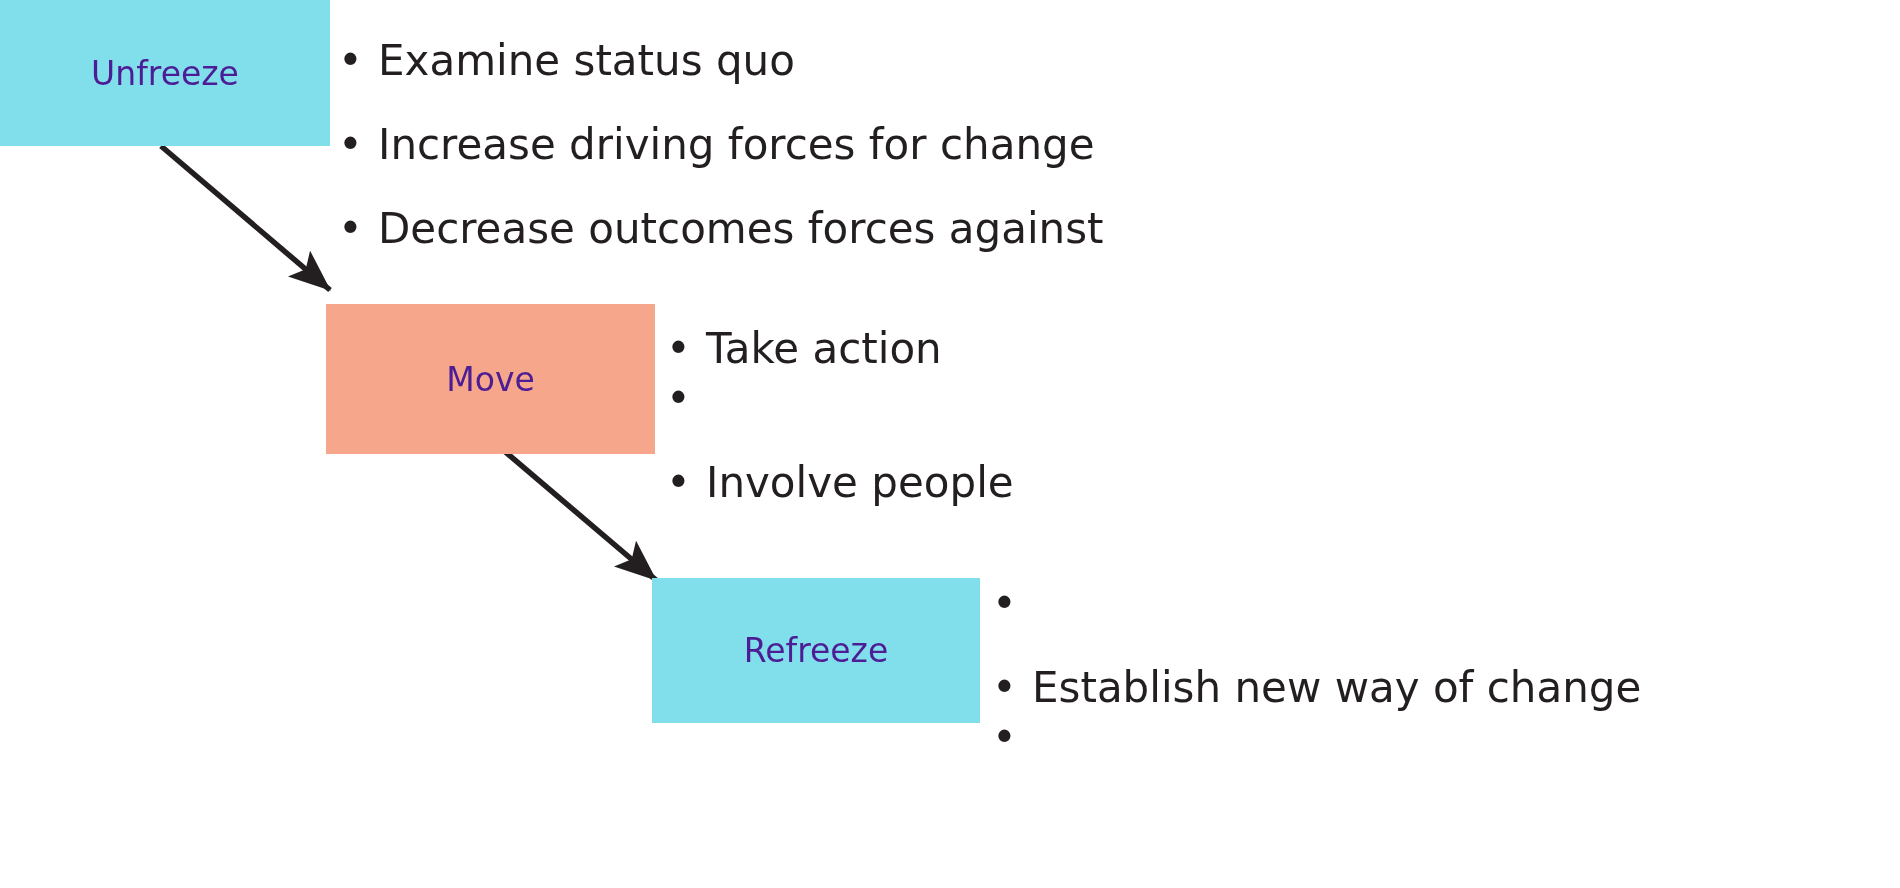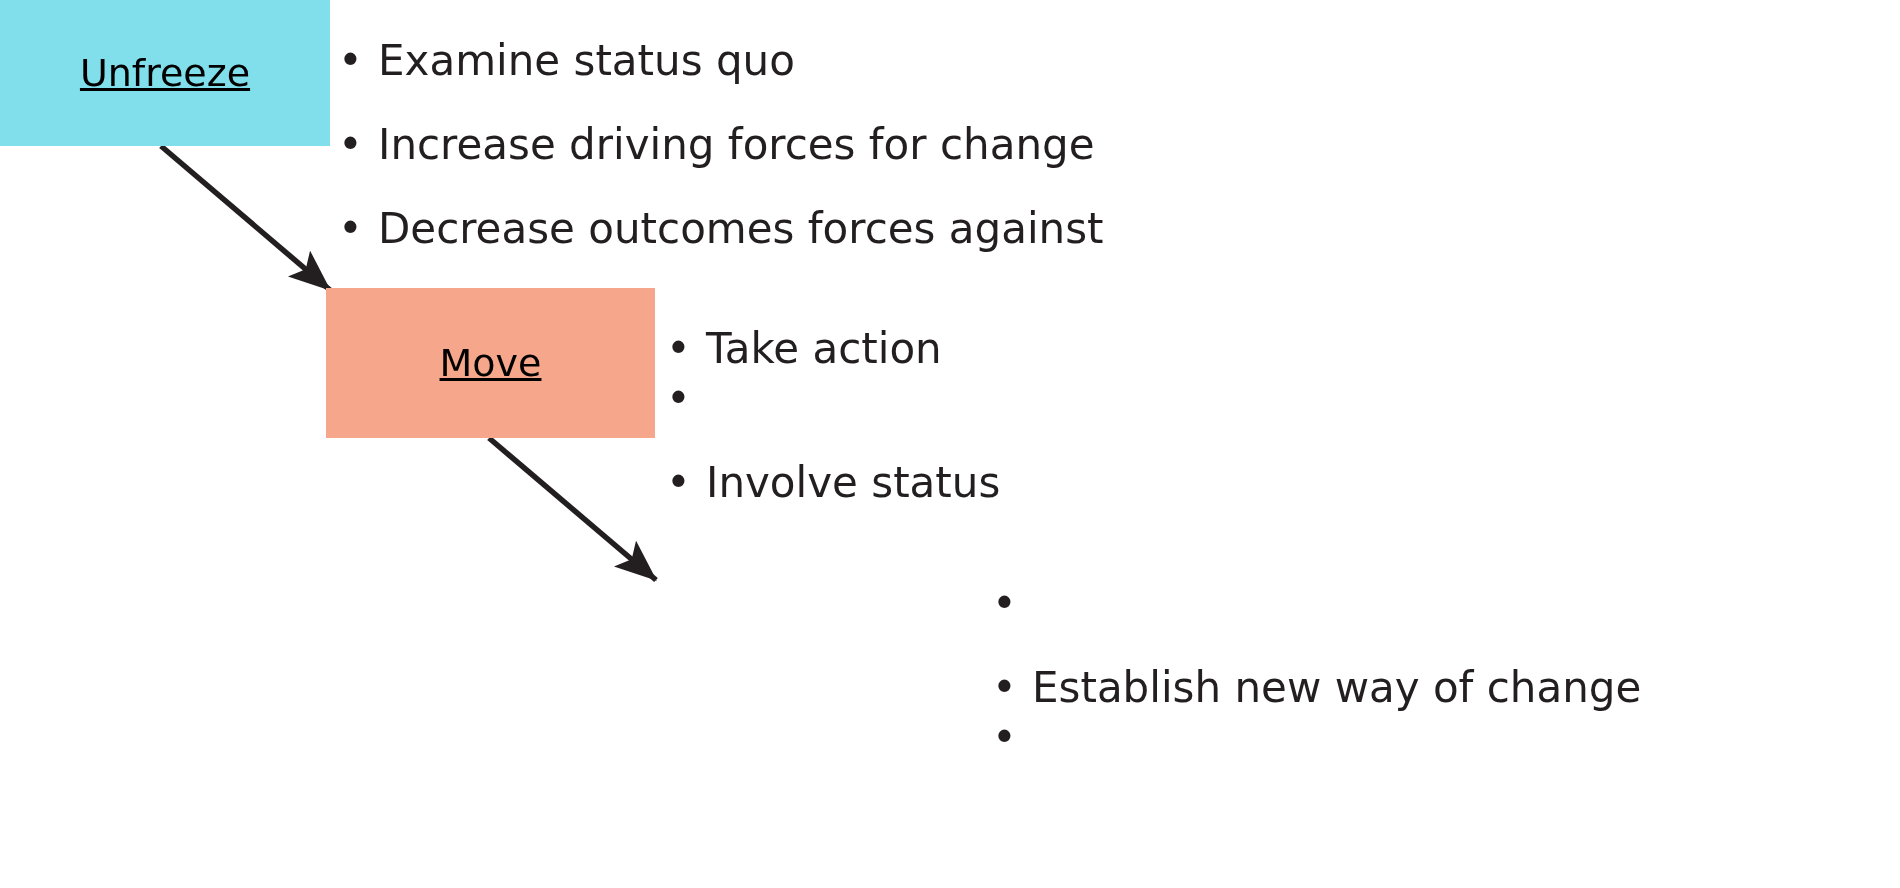--- a/index.html
+++ b/index.html
@@ -27,39 +27,38 @@
     pointer-events: none;
   }
   .stage-box {
     position: absolute;
     display: flex;
     align-items: center;
     justify-content: center;
     box-sizing: border-box;
   }
   .stage-box .stage-label {
-    font-size: 38px;
-    color: #000000;
+    font-size: 33px;
+    color: #4c1d95;
     font-family: "DejaVu Sans", sans-serif;
     letter-spacing: 0px;
     line-height: 1;
     white-space: nowrap;
-    text-decoration: underline;
   }
   
   #box-unfreeze {
     left: 0px;
     top: 0px;
     width: 330px;
     height: 146px;
   }
   
   #box-move {
     left: 326px;
-    top: 288px;
+    top: 304px;
     width: 329px;
     height: 150px;
   }
   
   #box-refreeze {
     left: 652px;
     top: 578px;
     width: 328px;
     height: 145px;
   }
@@ -146,24 +145,27 @@
   <ul class="bullet-group" id="bullets-move">
     <li>
       <span class="dot">•</span>
       <span class="btext">Take action</span>
     </li>
     <li>
       <span class="dot">•</span>
     </li>
     <li>
       <span class="dot">•</span>
-      <span class="btext">Involve status</span>
+      <span class="btext">Involve people</span>
     </li>
   </ul>
 
+  <div class="stage-box" id="box-refreeze" style="background:#80dfeb;">
+    <span class="stage-label">Refreeze</span>
+  </div>
   <ul class="bullet-group" id="bullets-refreeze">
     <li>
       <span class="dot">•</span>
     </li>
     <li>
       <span class="dot">•</span>
       <span class="btext">Establish new way of change</span>
     </li>
     <li>
       <span class="dot">•</span>

